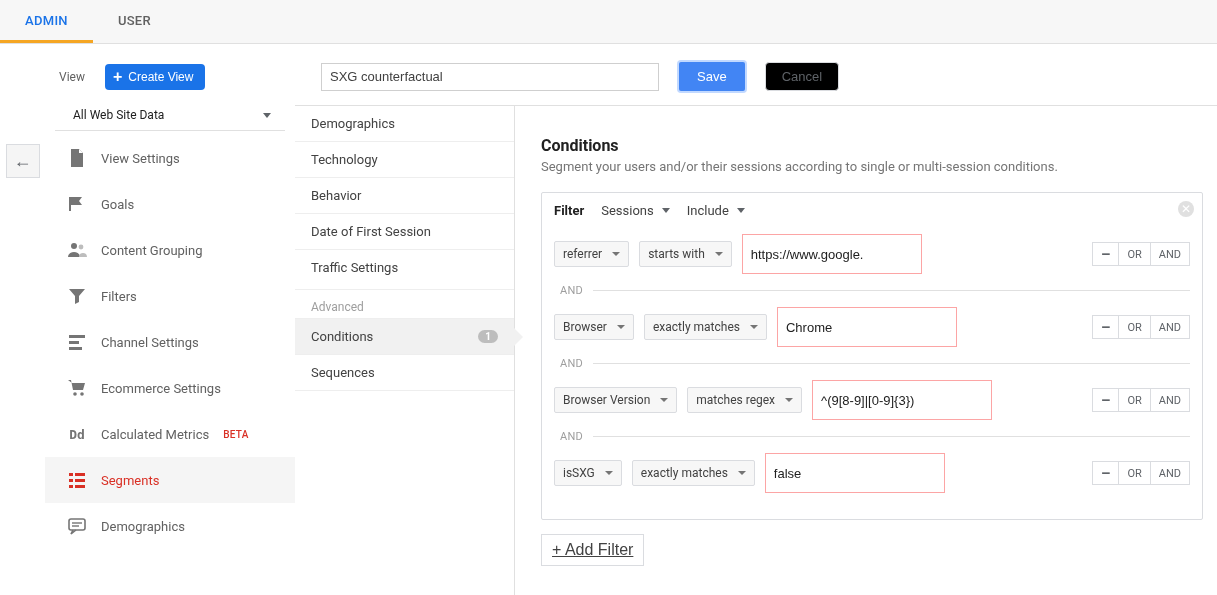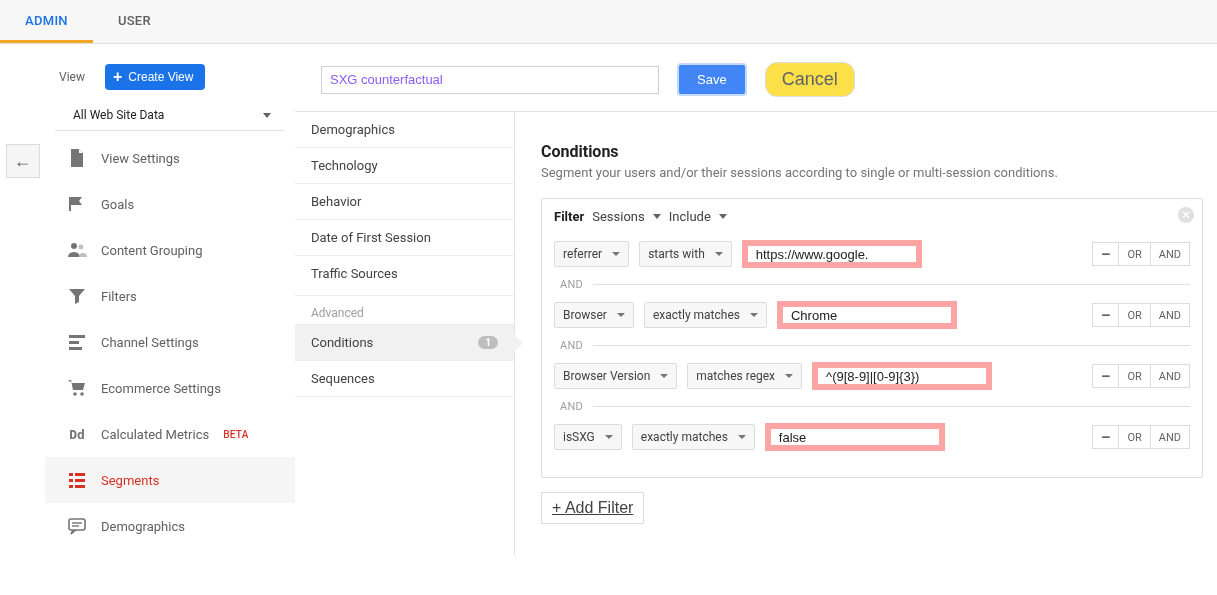--- a/index.html
+++ b/index.html
@@ -175,32 +175,32 @@
     display:flex; gap:20px; align-items:center;
     padding-left: 4px;
     margin-left: -220px; 
   }
   .name-input {
     width: 338px;
     height: 28px;
     border: 1px solid #cfcfcf;
     padding: 4px 8px;
     font-size: 13px;
-    color: #8b5cf6;
+    color: #404040;
     margin-left: 0;
   }
   .save-btn {
     background:#4285f4; color:#fff; border:none;
     padding: 7px 18px; font-size:13px; border-radius:2px;
     cursor:pointer;
     box-shadow: 0 0 0 2px #c2d9ff;
   }
   .cancel-btn {
-    background:#fde047; color:#5f6368; border:1px solid #dadce0;
-    padding: 6px 16px; font-size:18px; border-radius:12px;
+    background:#000000; color:#5f6368; border:1px solid #dadce0;
+    padding: 6px 16px; font-size:13px; border-radius:4px;
     cursor:pointer;
   }
   .cond {
     padding: 30px 14px 0 26px;
   }
   .cond h2 { margin:0; font-size:16px; font-weight:700; color:#212121;}
   .cond p.sub { margin:4px 0 18px 0; font-size:13px; color:#757575;}
   .filter-box {
     border:1px solid #dadce0;
     border-radius:2px;
@@ -208,21 +208,21 @@
     position: relative;
   }
   .filter-close {
     position:absolute; right:8px; top:8px;
     width:16px;height:16px; border-radius:50%;
     background:#e0e0e0; color:#fff; font-size:12px;
     display:flex;align-items:center;justify-content:center;
     cursor:pointer;
   }
   .filter-head {
-    display:flex; align-items:center; gap:8px;
+    display:flex; align-items:center; gap:17px;
     padding-bottom: 6px;
   }
   .filter-head .lbl { font-weight:700; font-size:13px;}
   .dd {
     display:inline-flex; align-items:center; gap:8px;
     font-size:13px; color:#424242; cursor:pointer;justify-content:center;
   }
   .rule-row {
     display:flex; align-items:center; gap:10px;
     padding: 10px 0;
@@ -233,22 +233,22 @@
     display:inline-flex; align-items:center; gap:10px; cursor:pointer;
     color:#424242;
   }
   .pill-dd .mini-caret {
     width:0;height:0;
     border-left:4px solid transparent;
     border-right:4px solid transparent;
     border-top:4px solid #757575;
   }
   .rule-input {
-    border:6px solid #fca5a5;
-    height:28px; padding:3px 8px; font-size:13px; color:#212121;
+    border:1px solid #fca5a5;
+    height:40px; padding:3px 8px; font-size:13px; color:#212121;
     width: 180px;
   }
   .row-ops {
     margin-left:auto; display:flex; align-items:center;
   }
   .op-btn {
     border:1px solid #dadce0; background:#fff;
     padding:4px 8px; font-size:11px; color:#5f6368;
     cursor:pointer; height:24px; display:flex; align-items:center;
   }
@@ -392,21 +392,21 @@
       <button class="save-btn">Save</button>
       <button class="cancel-btn">Cancel</button>
     </div>
 
     <div style="display:flex; border-top:1px solid #e0e0e0;">
       <div class="mid" style="padding-top:0;">
         <div class="mid-item first">Demographics</div>
         <div class="mid-item">Technology</div>
         <div class="mid-item">Behavior</div>
         <div class="mid-item">Date of First Session</div>
-        <div class="mid-item">Traffic Sources</div>
+        <div class="mid-item">Traffic Settings</div>
         <div class="mid-heading">Advanced</div>
         <div class="mid-item active">
           <span>Conditions</span>
           <span class="count-pill">1</span>
         </div>
         <div class="mid-item">Sequences</div>
       </div>
 
       <div class="main" style="padding-top:0;">
         <div class="cond">

